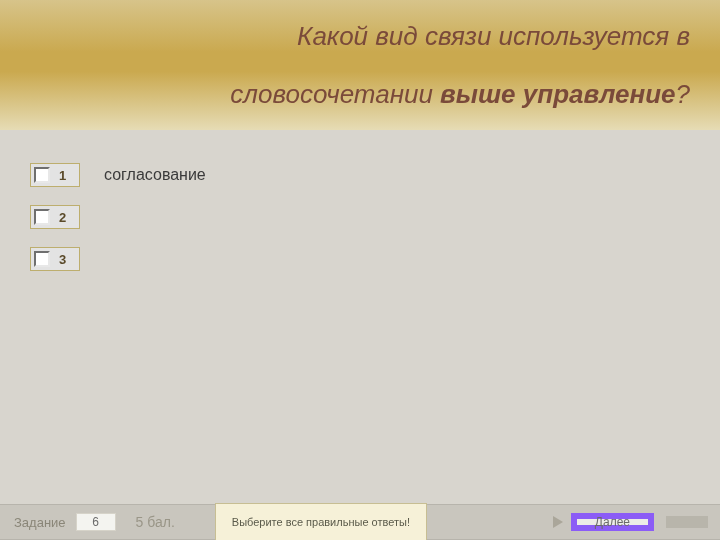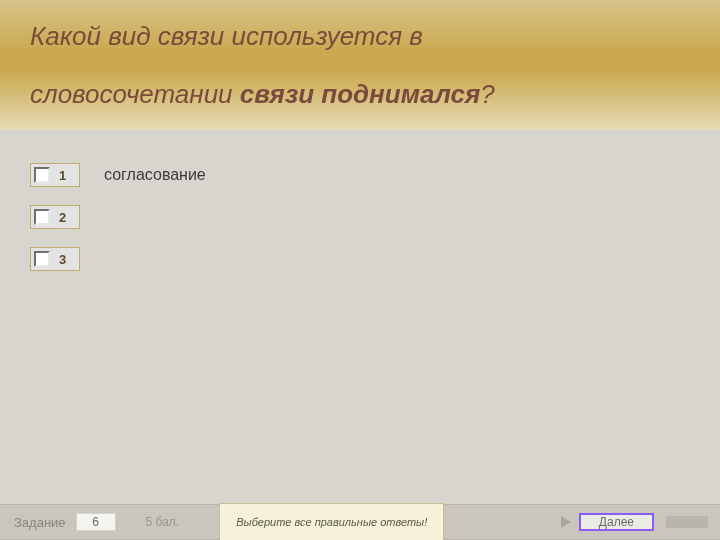--- a/index.html
+++ b/index.html
@@ -5,21 +5,21 @@
   * { margin: 0; padding: 0; box-sizing: border-box; }
   html, body { width: 720px; height: 540px; overflow: hidden; font-family: Arial, sans-serif; }
   .stage {
     width: 720px; height: 540px;
     background: #d8d5ce;
     position: relative;
   }
   .header {
     width: 100%; height: 130px;
     background: linear-gradient(180deg, #d7c48a 0%, #caa94f 40%, #caa94f 55%, #e6dcb5 100%);
-    display: flex; flex-direction: column; justify-content: center; align-items: flex-start;
+    display: flex; flex-direction: column; justify-content: center; align-items: flex-end;
     padding: 8px 30px;
     gap: 25px;
   }
   .header .line1, .header .line2 {
     font-style: italic;
     font-size: 26px;
     color: #7a4a3a;
     text-align: center;
     line-height: 1.25;
   }
@@ -68,60 +68,60 @@
     margin-left: 14px;
   }
   .qnum-box {
     width: 40px; height: 18px; margin-left: 10px;
     background: #f4f4f0;
     display: flex; align-items: center; justify-content: center;
     font-size: 12px; color: #6b6b6b;
     border: 1px solid #d6d3c9;
   }
   .points {
-    font-size: 12px; color: #9a9688; margin-left: 30px;
+    font-size: 14px; color: #9a9688; margin-left: 20px;
   }
   .hint-box {
     height: 18px; margin-left: 40px; padding: 18px 16px;
     background: #f6f1d8;
     border: 1px solid #c7be93;
     display: flex; align-items: center; justify-content: center;
-    font-size: 11px; color: #5a5a4a; font-style: italic;
+    font-size: 11px; color: #5a5a4a;
   }
   .spacer { flex: 1; }
   .tri {
     width: 0; height: 0;
     border-top: 6px solid transparent;
     border-bottom: 6px solid transparent;
     border-left: 10px solid #aaa69a;
     margin-right: 8px;
   }
   .next-btn {
     height: 18px; padding: 0 18px;
     background: #ecece7;
-    border: 2px solid #8b5cf6;
+    border: 6px solid #8b5cf6;
     display: flex; align-items: center; justify-content: center;
     font-size: 12px; color: #6b6b6b;
     margin-right: 12px;
   }
   .prog {
     width: 42px; height: 12px;
     background: #b8b5ab;
     margin-right: 12px;
   }
 </style>
 </head>
 <body>
 
 <div class="stage">
 
   <div class="header">
     <div class="line1">Какой вид связи используется в</div>
     <div class="line2">
-      <span>словосочетании  </span><span class="bold">связи поднимался</span><span>?</span>
+      <span>словосочетании  </span><span class="bold">выше управление</span><span>?</span>
     </div>
   </div>
 
   <div class="body">
 
     <div class="option-row">
       <div class="opt-btn">
         <div class="chk"></div>
         <div class="num">1</div>
       </div>

